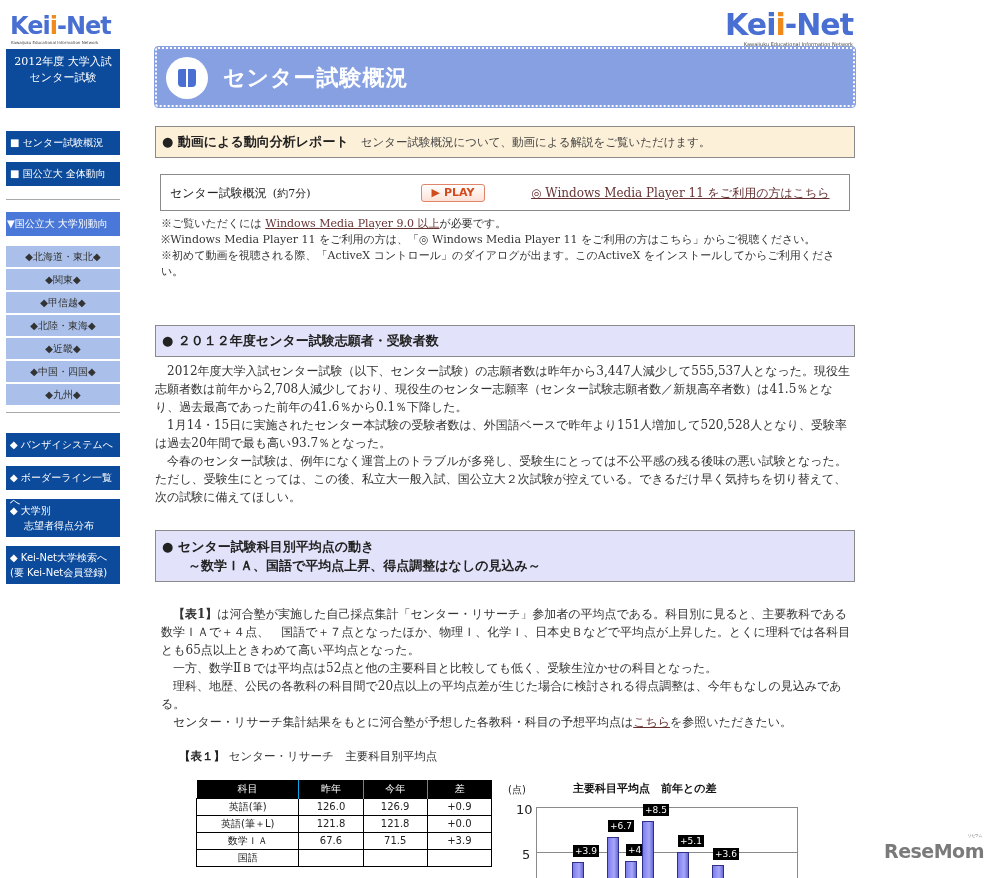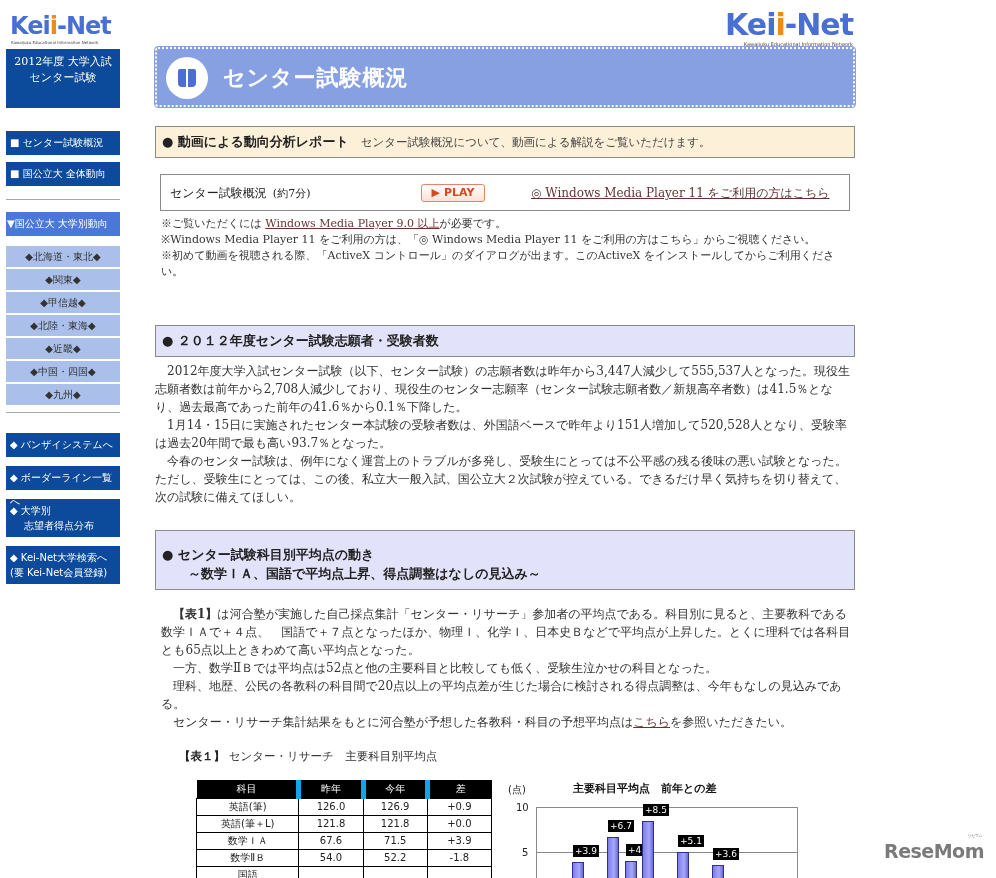--- a/index.html
+++ b/index.html
@@ -48,47 +48,47 @@
   .vb-title span { font-size: 11px; margin-left: 6px; }
   .play-btn { position: absolute; left: 260px; top: 9px; width: 64px; height: 18px; border: 1px solid #e0856a; border-radius: 3px; background: linear-gradient(#fff, #fde1d6); color: #d24b1e; font-family: "DejaVu Sans", sans-serif; font-weight: bold; font-size: 11px; line-height: 16px; text-align: center; }
   .wmp-link { position: absolute; left: 370px; top: 10px; font-size: 12px; }
 
   .notes { position: absolute; left: 6px; top: 216px; width: 694px; font-size: 11px; line-height: 16px; color: #333; }
   .notes .more { margin-left: 10px; }
   .notes .more a { margin-left: 10px; }
 
   .sec-head { position: absolute; left: 0; width: 700px; background: #e2e2fa; border: 1px solid #8a8a8a; padding: 0 6px; font-size: 13px; font-weight: bold; color: #222; }
   .sec1 { top: 325px; height: 32px; line-height: 30px; }
-  .sec2 { top: 530px; height: 60px; padding-top: 14px; line-height: 19px; }
+  .sec2 { top: 530px; height: 52px; padding-top: 6px; line-height: 19px; }
   .sec2 .sub { padding-left: 26px; display: block; }
 
   .para { position: absolute; left: 0; width: 700px; font-size: 12px; line-height: 18px; color: #333; text-indent: 1em; }
   .p1 { top: 362px; }
   .p2 { top: 416px; }
   .p3 { top: 452px; }
   .p4 { top: 605px; left: 6px; width: 694px; }
   .p5 { top: 659px; left: 6px; width: 694px; }
   .p6 { top: 677px; left: 6px; width: 694px; }
   .p7 { top: 713px; left: 6px; width: 694px; }
 
   .tbl-caption { position: absolute; left: 24px; top: 749px; font-size: 11.5px; color: #333; }
   .tbl-caption b { font-weight: bold; color: #222; }
 
   table.scores { position: absolute; left: 196px; top: 780px; border-collapse: collapse; font-family: "DejaVu Sans", sans-serif; font-size: 10px; width: 296px; }
-  table.scores th { background: #000; color: #fff; font-weight: normal; height: 18px; border-left: 5px solid #0ea5e9; }
+  table.scores th { background: #000; color: #fff; font-weight: normal; height: 18px; border-left: 1px solid #0ea5e9; }
   table.scores th:first-child { border-left: none; }
   table.scores td { border: 1px solid #000; height: 17px; text-align: center; color: #222; background: #fff; }
   table.scores col.c1 { width: 102px; } table.scores col.c2, table.scores col.c3, table.scores col.c4 { width: 64px; }
 
   
   .chart { position: absolute; left: 500px; top: 776px; width: 310px; height: 102px; overflow: hidden; }
   .chart-unit { position: absolute; left: 8px; top: 7px; font-size: 10px; font-family: "DejaVu Sans", sans-serif; color: #222; }
   .chart-title { position: absolute; left: 73px; top: 5px; font-size: 11px; font-weight: bold; font-family: "DejaVu Sans", sans-serif; color: #111; }
   .plot { position: absolute; left: 36px; top: 31px; width: 262px; height: 120px; border: 1px solid #8a8a8a; border-bottom: none; }
-  .ytick { position: absolute; font-family: "DejaVu Sans", sans-serif; font-size: 10px; color: #222; }
+  .ytick { position: absolute; font-family: "DejaVu Sans", sans-serif; font-size: 13px; color: #222; }
   .gridline { position: absolute; left: 0; width: 100%; height: 1px; background: #8a8a8a; }
   .bar { position: absolute; width: 12px; background: linear-gradient(90deg, #7c7cf0, #a8a8f8 60%, #6a6ad8); border: 1px solid #30308a; }
   .bar-label { position: absolute; background: #000; color: #fff; font-family: "DejaVu Sans", sans-serif; font-size: 9px; padding: 1px 2px; white-space: nowrap; margin-left: 8px; }
 
   .resemom { position: absolute; left: 884px; top: 840px; font-family: "DejaVu Sans", sans-serif; font-weight: bold; font-size: 19px; color: #7a7a7a; letter-spacing: -0.5px; }
   .resemom small { position: absolute; right: 2px; top: -7px; font-size: 4px; font-weight: normal; }
 </style>
 </head>
 <body>
 
@@ -203,26 +203,20 @@
       <td>英語(筆＋L)</td>
         <td>121.8</td>
         <td>121.8</td>
         <td>+0.0</td>
     </tr>
     <tr>
       <td>数学ＩＡ</td>
         <td>67.6</td>
         <td>71.5</td>
         <td>+3.9</td>
-    </tr>
-    <tr>
-      <td>数学ⅡＢ</td>
-        <td>54.0</td>
-        <td>52.2</td>
-        <td>-1.8</td>
     </tr>
     <tr>
       <td>国語</td>
         <td></td>
         <td></td>
         <td></td>
     </tr>
   </tbody>
 </table>
 

